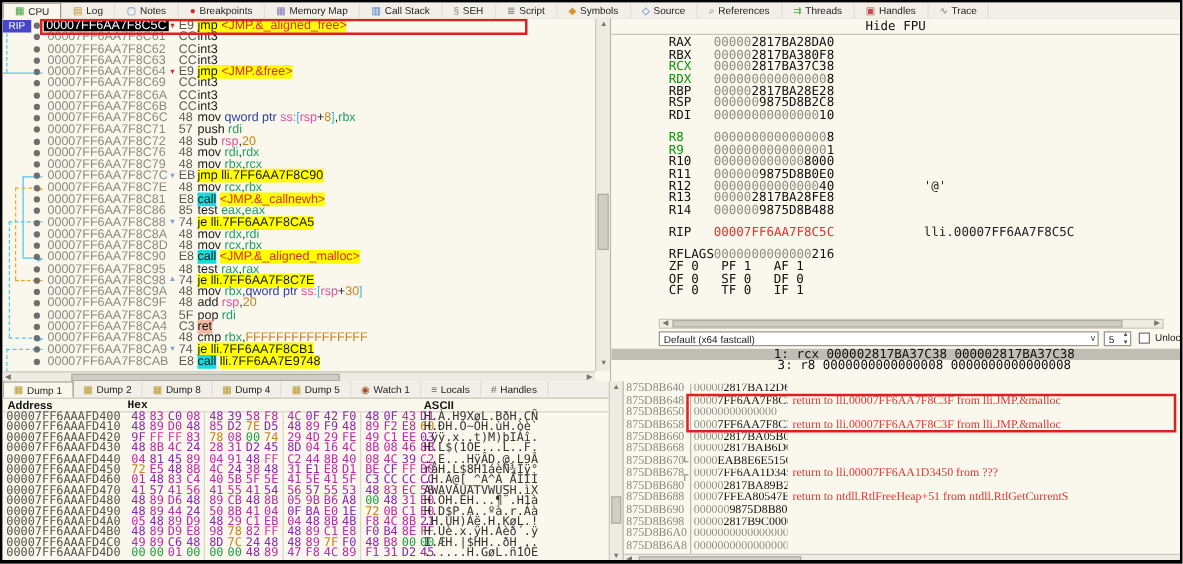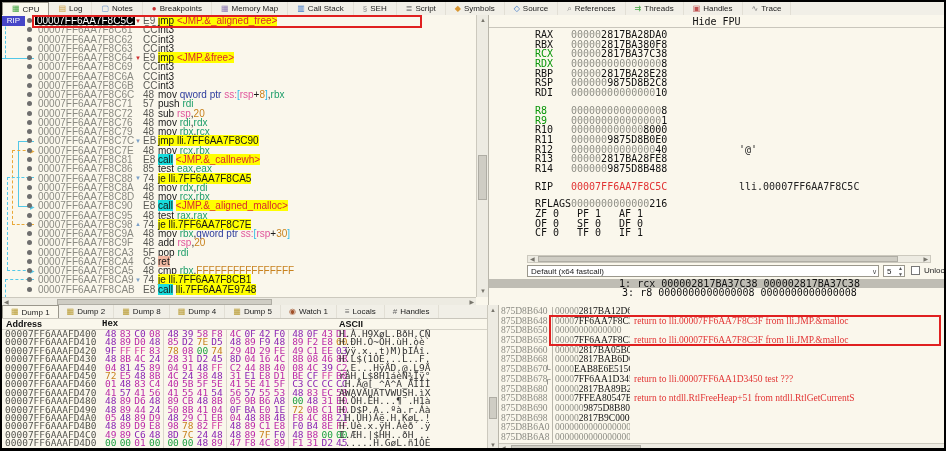--- a/index.html
+++ b/index.html
@@ -992,21 +992,21 @@
         </div>
         <div class="strow">
           <span class="staddr">875D8B670</span>
           <span class="stbr">└</span>
           <span class="stval"><span class="z">0000</span><span class="s">EAB8E6E515C0</span></span>
         </div>
         <div class="strow">
           <span class="staddr">875D8B678</span>
           <span class="stbr">┌</span>
           <span class="stval"><span class="z">0000</span><span class="s">7FF6AA1D3450</span></span>
-          <span class="stcom">return to lli.00007FF6AA1D3450 test ???</span>
+          <span class="stcom">return to lli.00007FF6AA1D3450 from ???</span>
         </div>
         <div class="strow">
           <span class="staddr">875D8B680</span>
           <span class="stval"><span class="z">00000</span><span class="s">2817BA89B20</span></span>
         </div>
         <div class="strow">
           <span class="staddr">875D8B688</span>
           <span class="stval"><span class="z">0000</span><span class="s">7FFEA80547E1</span></span>
           <span class="stcom">return to ntdll.RtlFreeHeap+51 from ntdll.RtlGetCurrentS</span>
         </div>

